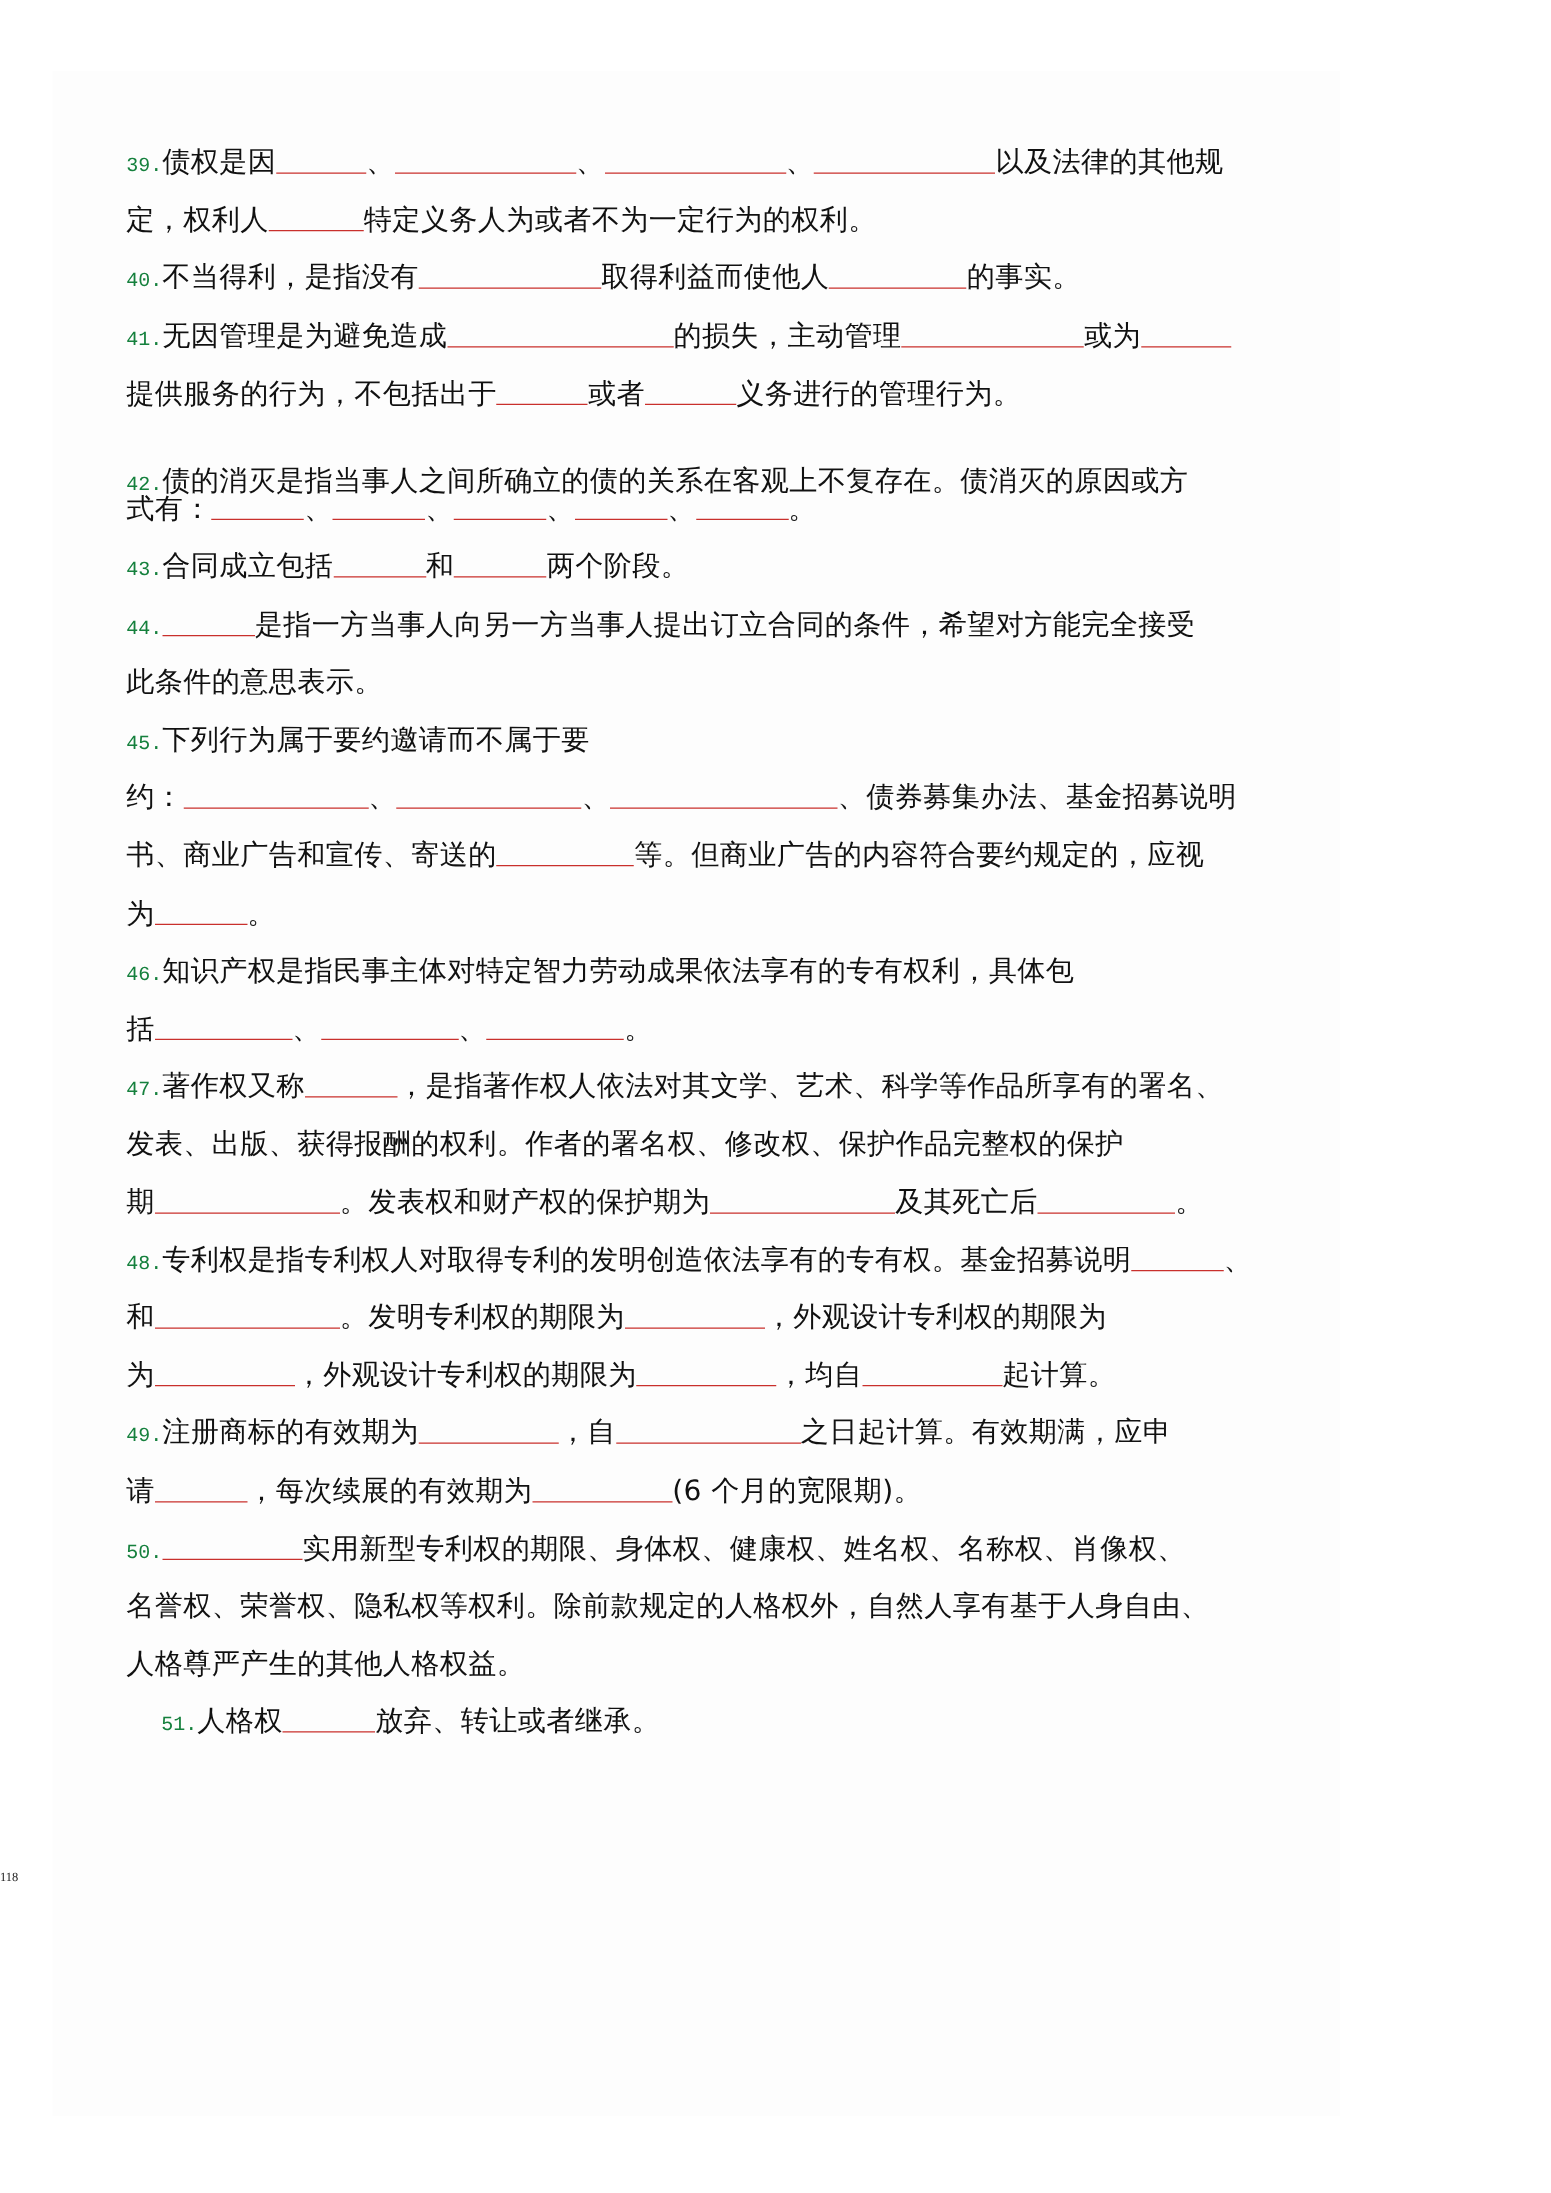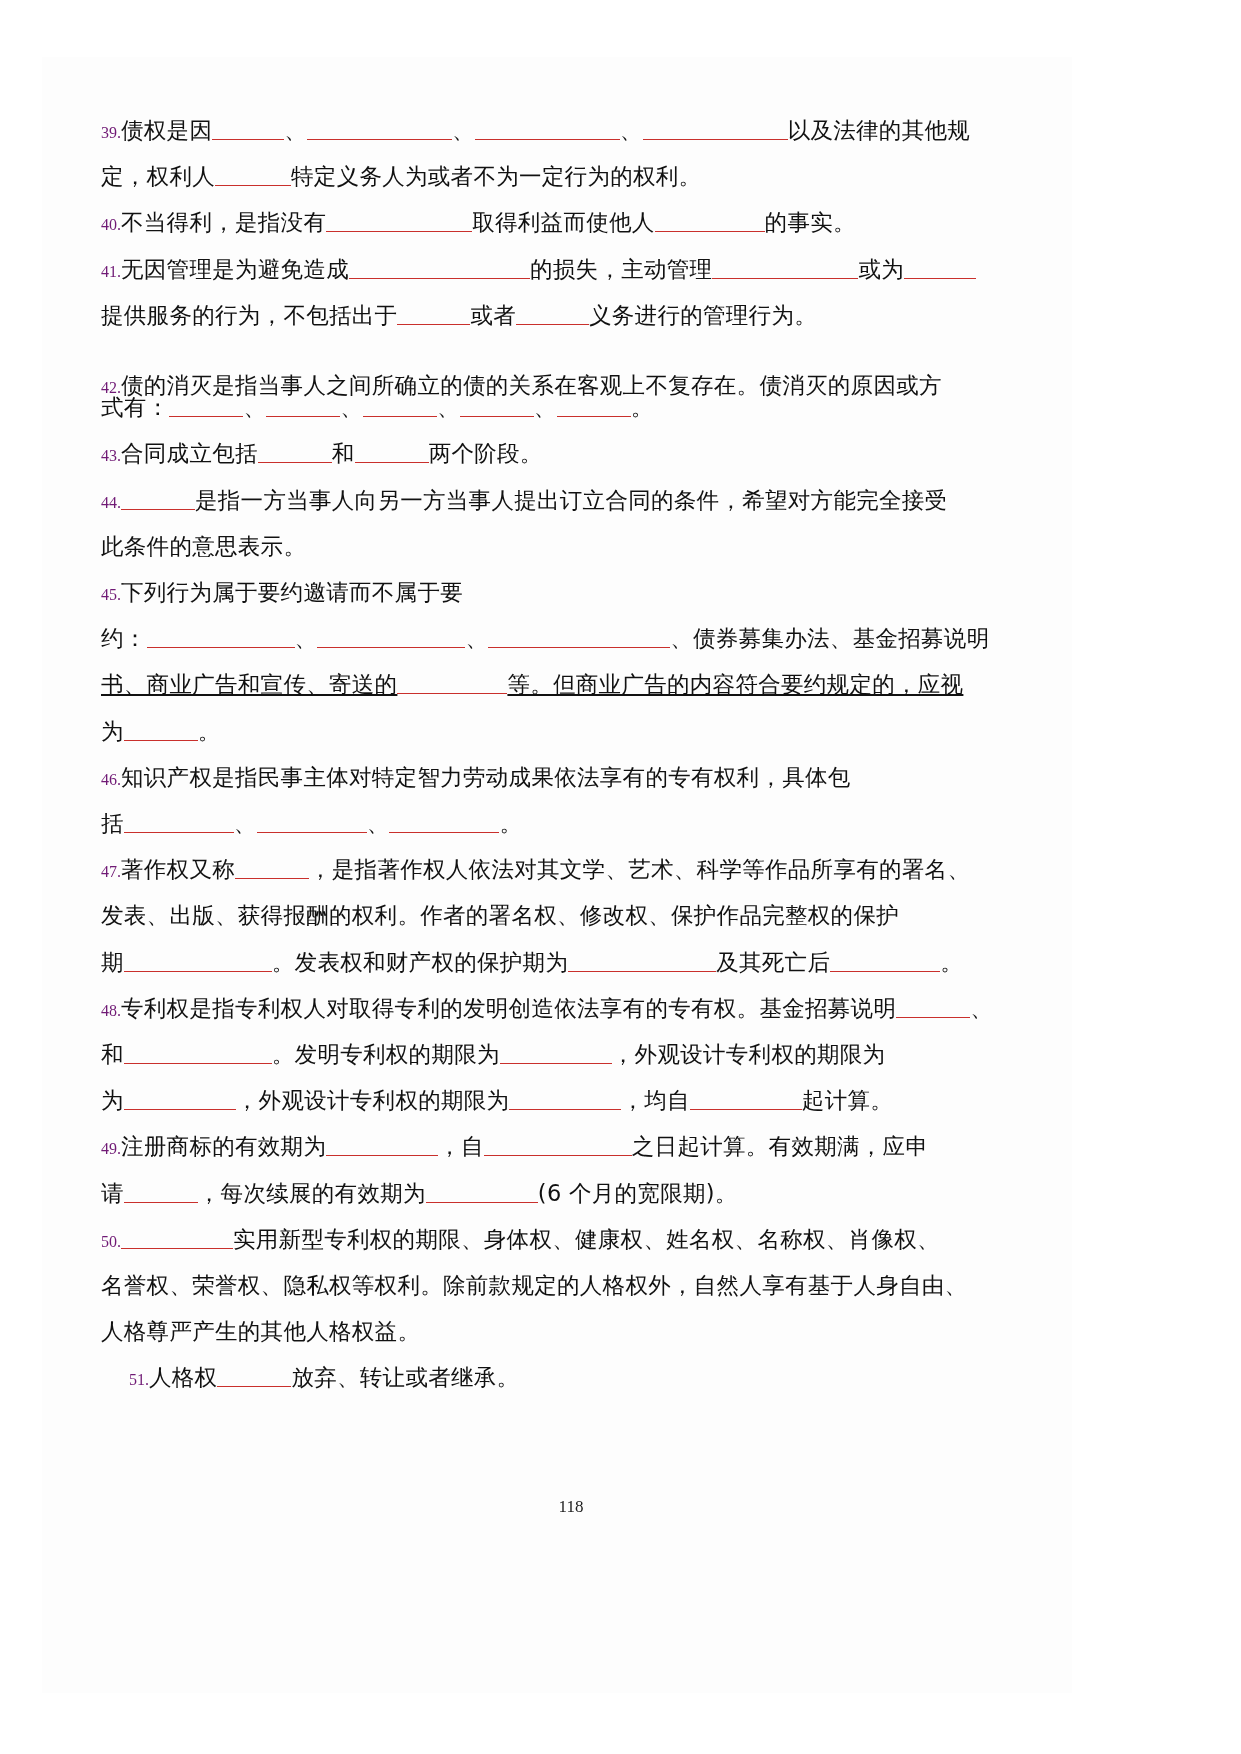--- a/index.html
+++ b/index.html
@@ -1,42 +1,42 @@
 <!DOCTYPE html>
 <html><head>
 <meta charset="utf-8">
 <style>
   html,body{margin:0;padding:0;background:#ffffff;}
   body{width:1241px;height:1754px;position:relative;overflow:hidden;
        font-family:"DejaVu Sans","Liberation Sans",sans-serif;color:#111;}
   .sheet{position:absolute;left:42px;top:57px;width:1030px;height:1636px;background:#fdfdfd;}
   .line{position:absolute;left:101px;height:34px;line-height:34px;font-size:22.5px;white-space:nowrap;letter-spacing:0.3px;}
-  .num{font-family:Liberation Serif, serif;font-size:16px;color:#701a75;letter-spacing:0;}
+  .num{font-family:Liberation Mono, monospace;font-size:16px;color:#15803d;letter-spacing:0;}
   .blank{display:inline-block;height:24px;border-bottom:1.6px solid #c9302c;vertical-align:-2px;}
-  .page-number{position:absolute;left:0;width:1142px;top:1497px;text-align:center;
-       font-family:"Liberation Serif",serif;font-size:17px;color:#222;}
+  .page-number{position:absolute;left:0;width:1142px;top:1497px;text-align:left;
+       font-family:"Liberation Serif",serif;font-size:10px;color:#222;}
 </style>
 </head>
 <body>
 
 <div class="sheet"></div>
 <div id="doc">
     <div class="line" style="top: 113px;"><span class="num">39.</span><span>债权是因</span><span class="blank" style="width: 72px; border-bottom-color: rgb(201, 48, 44);"></span><span>、</span><span class="blank" style="width: 145px; border-bottom-color: rgb(201, 48, 44);"></span><span>、</span><span class="blank" style="width: 145px; border-bottom-color: rgb(201, 48, 44);"></span><span>、</span><span class="blank" style="width: 145px; border-bottom-color: rgb(201, 48, 44);"></span><span>以及法律的其他规</span></div>
     <div class="line" style="top: 159.2px;"><span>定，权利人</span><span class="blank" style="width: 76px; border-bottom-color: rgb(201, 48, 44);"></span><span>特定义务人为或者不为一定行为的权利。</span></div>
     <div class="line" style="top: 205.4px;"><span class="num">40.</span><span>不当得利，是指没有</span><span class="blank" style="width: 146px; border-bottom-color: rgb(201, 48, 44);"></span><span>取得利益而使他人</span><span class="blank" style="width: 110px; border-bottom-color: rgb(201, 48, 44);"></span><span>的事实。</span></div>
     <div class="line" style="top: 251.6px;"><span class="num">41.</span><span>无因管理是为避免造成</span><span class="blank" style="width: 181px; border-bottom-color: rgb(201, 48, 44);"></span><span>的损失，主动管理</span><span class="blank" style="width: 146px; border-bottom-color: rgb(201, 48, 44);"></span><span>或为</span><span class="blank" style="width: 72px; border-bottom-color: rgb(201, 48, 44);"></span></div>
     <div class="line" style="top: 297.8px;"><span>提供服务的行为，不包括出于</span><span class="blank" style="width: 73px; border-bottom-color: rgb(201, 48, 44);"></span><span>或者</span><span class="blank" style="width: 73px; border-bottom-color: rgb(201, 48, 44);"></span><span>义务进行的管理行为。</span></div>
     <div class="line" style="top: 324px; margin-top: 44px;"><span class="num">42.</span><span>债的消灭是指当事人之间所确立的债的关系在客观上不复存在。债消灭的原因或方</span></div>
     <div class="line" style="top: 390.2px;"><span>式有：</span><span class="blank" style="width: 74px; border-bottom-color: rgb(201, 48, 44);"></span><span>、</span><span class="blank" style="width: 74px; border-bottom-color: rgb(201, 48, 44);"></span><span>、</span><span class="blank" style="width: 74px; border-bottom-color: rgb(201, 48, 44);"></span><span>、</span><span class="blank" style="width: 74px; border-bottom-color: rgb(201, 48, 44);"></span><span>、</span><span class="blank" style="width: 74px; border-bottom-color: rgb(201, 48, 44);"></span><span>。</span></div>
     <div class="line" style="top: 436.4px;"><span class="num">43.</span><span>合同成立包括</span><span class="blank" style="width: 74px; border-bottom-color: rgb(201, 48, 44);"></span><span>和</span><span class="blank" style="width: 74px; border-bottom-color: rgb(201, 48, 44);"></span><span>两个阶段。</span></div>
     <div class="line" style="top: 482.6px;"><span class="num">44.</span><span class="blank" style="width: 74px; border-bottom-color: rgb(201, 48, 44);"></span><span>是指一方当事人向另一方当事人提出订立合同的条件，希望对方能完全接受</span></div>
     <div class="line" style="top: 528.8px;"><span>此条件的意思表示。</span></div>
     <div class="line" style="top: 575px;"><span class="num">45.</span><span>下列行为属于要约邀请而不属于要</span></div>
     <div class="line" style="top: 621.2px;"><span>约：</span><span class="blank" style="width: 148px; border-bottom-color: rgb(201, 48, 44);"></span><span>、</span><span class="blank" style="width: 148px; border-bottom-color: rgb(201, 48, 44);"></span><span>、</span><span class="blank" style="width: 182px; border-bottom-color: rgb(201, 48, 44);"></span><span>、债券募集办法、基金招募说明</span></div>
-    <div class="line" style="top: 667.4px; text-decoration: underline;"><span>书、商业广告和宣传、寄送的</span><span class="blank" style="width: 110px; border-bottom-color: rgb(201, 48, 44);"></span><span>等。但商业广告的内容符合要约规定的，应视</span></div>
+    <div class="line" style="top: 667.4px;"><span>书、商业广告和宣传、寄送的</span><span class="blank" style="width: 110px; border-bottom-color: rgb(201, 48, 44);"></span><span>等。但商业广告的内容符合要约规定的，应视</span></div>
     <div class="line" style="top: 713.6px;"><span>为</span><span class="blank" style="width: 74px; border-bottom-color: rgb(201, 48, 44);"></span><span>。</span></div>
     <div class="line" style="top: 759.8px;"><span class="num">46.</span><span>知识产权是指民事主体对特定智力劳动成果依法享有的专有权利，具体包</span></div>
     <div class="line" style="top: 806px;"><span>括</span><span class="blank" style="width: 110px; border-bottom-color: rgb(201, 48, 44);"></span><span>、</span><span class="blank" style="width: 110px; border-bottom-color: rgb(201, 48, 44);"></span><span>、</span><span class="blank" style="width: 110px; border-bottom-color: rgb(201, 48, 44);"></span><span>。</span></div>
     <div class="line" style="top: 852.2px;"><span class="num">47.</span><span>著作权又称</span><span class="blank" style="width: 74px; border-bottom-color: rgb(201, 48, 44);"></span><span>，是指著作权人依法对其文学、艺术、科学等作品所享有的署名、</span></div>
     <div class="line" style="top: 898.4px;"><span>发表、出版、获得报酬的权利。作者的署名权、修改权、保护作品完整权的保护</span></div>
     <div class="line" style="top: 944.6px;"><span>期</span><span class="blank" style="width: 148px; border-bottom-color: rgb(201, 48, 44);"></span><span>。发表权和财产权的保护期为</span><span class="blank" style="width: 148px; border-bottom-color: rgb(201, 48, 44);"></span><span>及其死亡后</span><span class="blank" style="width: 110px; border-bottom-color: rgb(201, 48, 44);"></span><span>。</span></div>
     <div class="line" style="top: 990.8px;"><span class="num">48.</span><span>专利权是指专利权人对取得专利的发明创造依法享有的专有权。基金招募说明</span><span class="blank" style="width: 74px; border-bottom-color: rgb(201, 48, 44);"></span><span>、</span></div>
     <div class="line" style="top: 1037px;"><span>和</span><span class="blank" style="width: 148px; border-bottom-color: rgb(201, 48, 44);"></span><span>。发明专利权的期限为</span><span class="blank" style="width: 112px; border-bottom-color: rgb(201, 48, 44);"></span><span>，外观设计专利权的期限为</span></div>
     <div class="line" style="top: 1083.2px;"><span>为</span><span class="blank" style="width: 112px; border-bottom-color: rgb(201, 48, 44);"></span><span>，外观设计专利权的期限为</span><span class="blank" style="width: 112px; border-bottom-color: rgb(201, 48, 44);"></span><span>，均自</span><span class="blank" style="width: 112px; border-bottom-color: rgb(201, 48, 44);"></span><span>起计算。</span></div>
     <div class="line" style="top: 1129.4px;"><span class="num">49.</span><span>注册商标的有效期为</span><span class="blank" style="width: 112px; border-bottom-color: rgb(201, 48, 44);"></span><span>，自</span><span class="blank" style="width: 148px; border-bottom-color: rgb(201, 48, 44);"></span><span>之日起计算。有效期满，应申</span></div>

